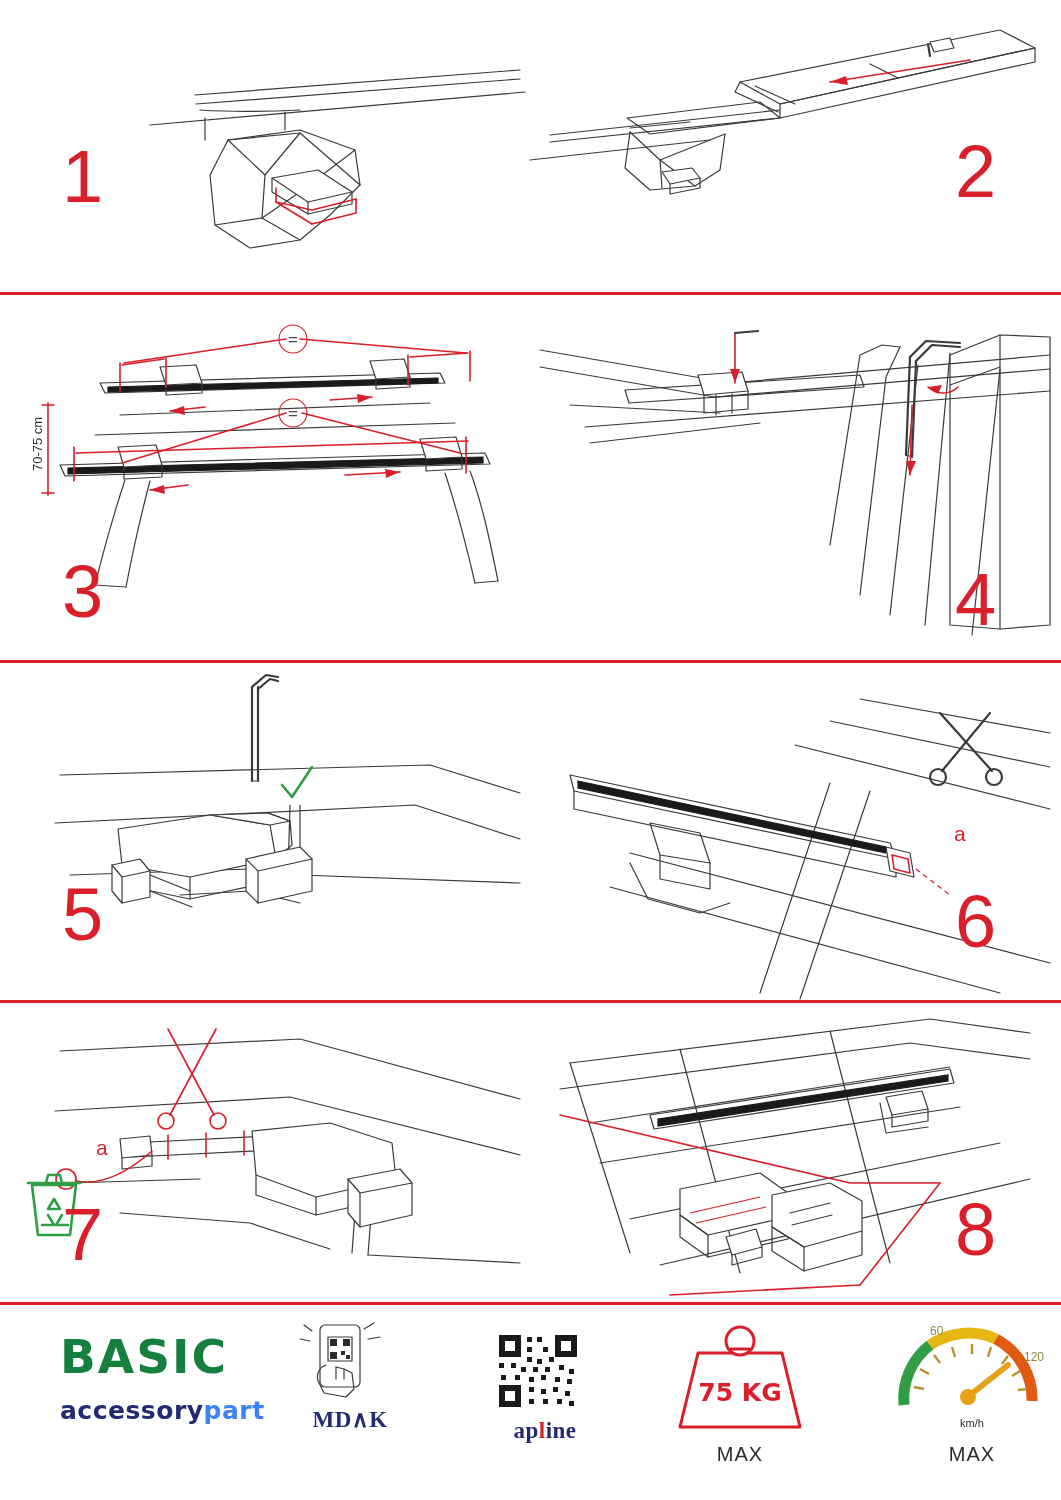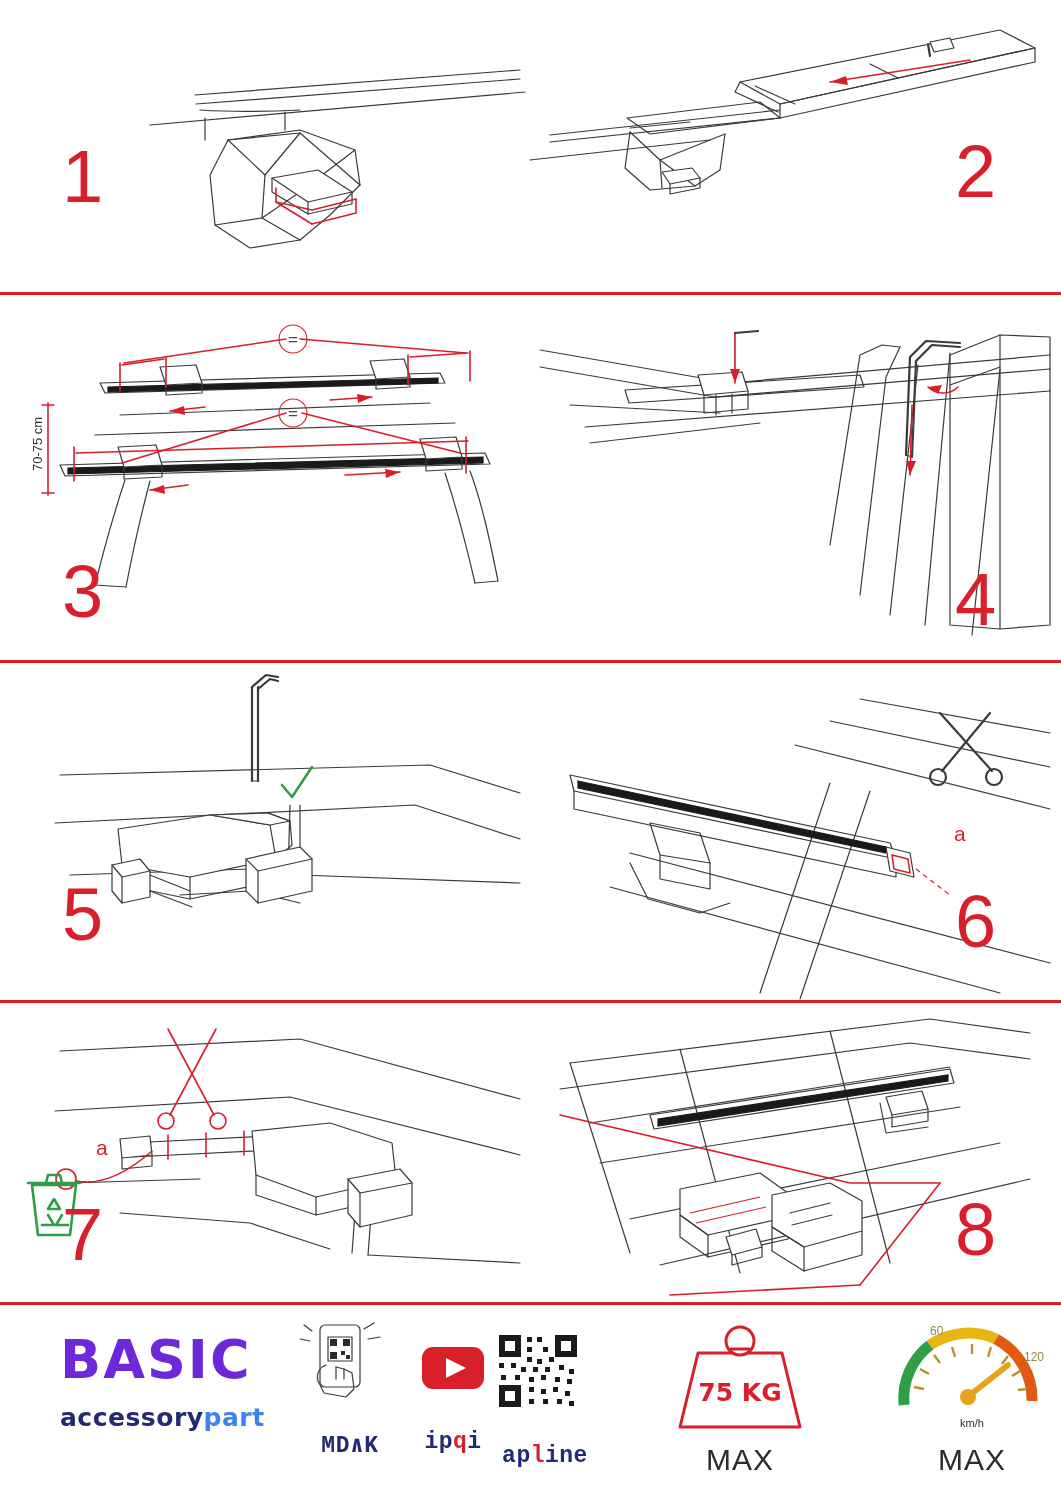--- a/index.html
+++ b/index.html
@@ -78,55 +78,55 @@
     height: 195px;
   }
   .brand-block {
     position: absolute;
     left: 60px;
     top: 28px;
     width: 230px;
   }
   .brand-basic {
     font-family: "DejaVu Sans", sans-serif;
-    font-size: 54px;
+    font-size: 47px;
     font-weight: bold;
     letter-spacing: 2px;
-    color: #6d28d9;
+    color: #15803d;
     line-height: 1;
   }
   .brand-accessory {
     margin-top: 18px;
     font-family: "DejaVu Sans", sans-serif;
     font-size: 25px;
     font-weight: bold;
     letter-spacing: 0.5px;
     color: #232a74;
     line-height: 1;
   }
   .brand-accessory .part { color: #3b82f6; }
 
   .logo-item {
     position: absolute;
     text-align: center;
   }
   .logo-caption {
-    font-family: Liberation Mono, monospace;
+    font-family: Liberation Serif, serif;
     font-size: 23px;
     font-weight: bold;
     letter-spacing: 0.5px;
     color: #232a74;
-    margin-top: 26px;
+    margin-top: 1px;
   }
   .logo-caption .accent { color: #d81f2a; }
 
   .max-label {
     position: absolute;
     font-family: "Liberation Sans", sans-serif;
-    font-size: 30px;
+    font-size: 20px;
     color: #2b2b2b;
     letter-spacing: 1px;
   }
   .weight-text {
     font-family: "DejaVu Sans", sans-serif;
     font-size: 25px;
     font-weight: bold;
     fill: #d81f2a;
   }
   .kmh-text {
@@ -488,27 +488,20 @@
         <path class="ln" d="M46 46 L46 58"></path>
         <path class="ln" d="M54 48 L54 58"></path>
         <path class="ln" d="M74 8 L84 2"></path>
         <path class="ln" d="M78 18 L90 16"></path>
         <path class="ln" d="M22 10 L14 4"></path>
         <path class="ln" d="M20 20 L10 18"></path>
       </svg>
       <div class="logo-caption"><span>MD</span><span>∧</span><span>K</span></div>
     </div>
 
-    <div class="logo-item" style="left:398px;top:22px;width:110px;">
-      <svg width="110" height="72" viewBox="0 0 110 72">
-        <rect x="24" y="20" width="62" height="42" rx="11" fill="#d81f2a"></rect>
-        <path d="M48 31 L68 41 L48 51 Z" fill="#fff"></path>
-      </svg>
-      <div class="logo-caption"><span>ip</span><span class="accent">q</span><span>i</span></div>
-    </div>
 
     <div class="logo-item" style="left:475px;top:24px;width:140px;">
       <svg width="140" height="84" viewBox="0 0 140 84">
         <rect x="22" y="4" width="82" height="76" fill="#fff"></rect>
         <g fill="#1a1a1a">
           <rect x="24" y="6" width="22" height="22"></rect>
             <rect x="30" y="12" width="10" height="10" fill="#fff"></rect>
           <rect x="80" y="6" width="22" height="22"></rect>
             <rect x="86" y="12" width="10" height="10" fill="#fff"></rect>
           <rect x="24" y="56" width="22" height="22"></rect>

